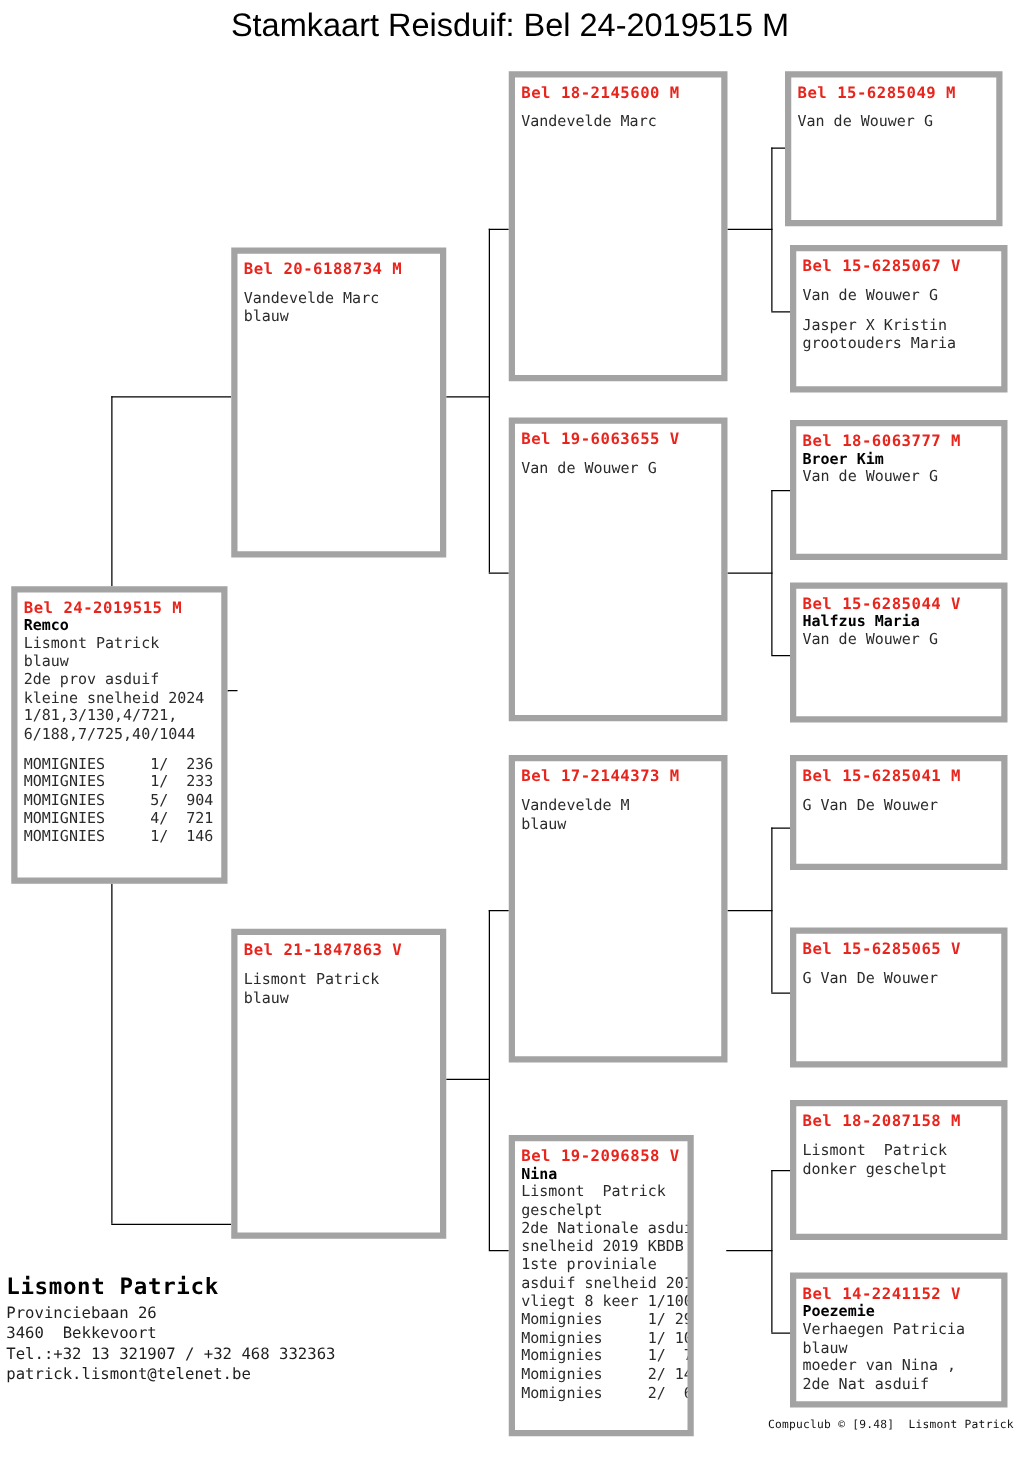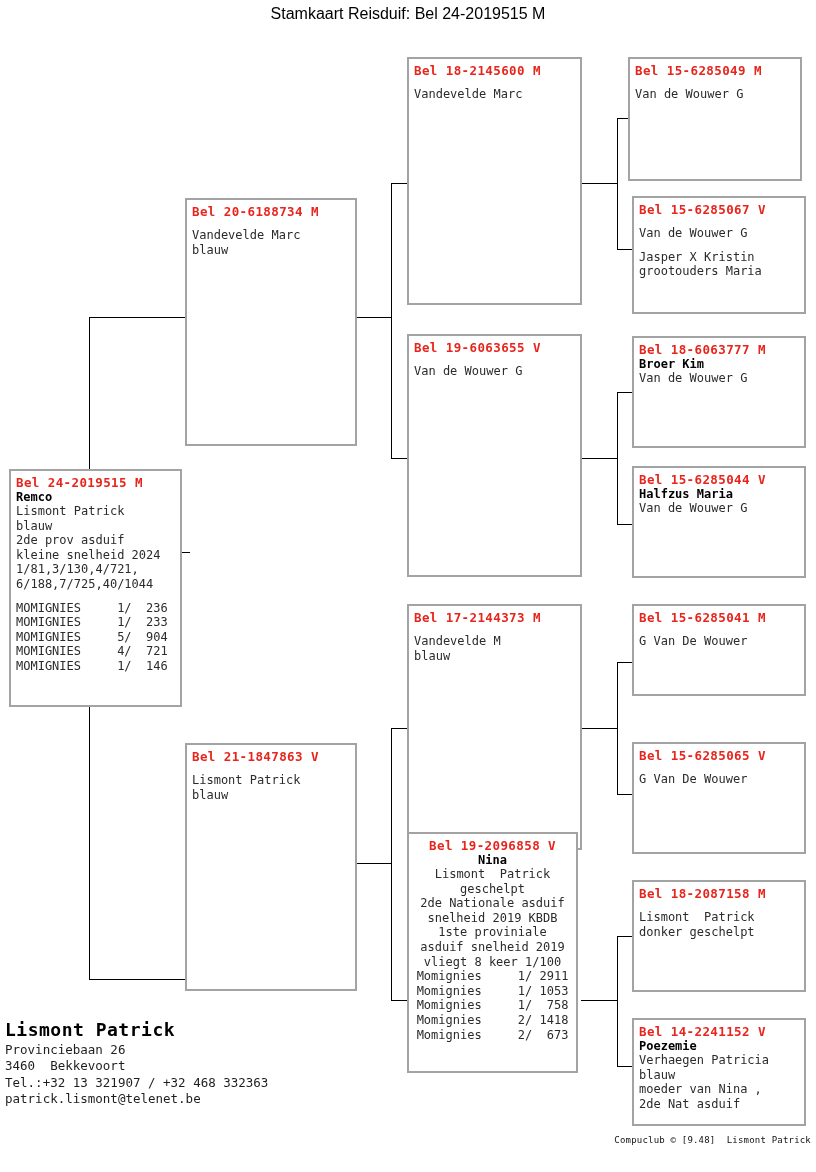--- a/index.html
+++ b/index.html
@@ -9,28 +9,28 @@
     font-family:"DejaVu Sans Mono","Liberation Mono",monospace;
     position:relative;
     overflow:hidden;
   }
   #page{position:absolute;left:0;top:0;width:816px;height:1172px;}
 
   .title{
     position:absolute;left:0;top:5px;width:816px;
     text-align:center;
     font-family:"Liberation Sans","DejaVu Sans",sans-serif;
-    font-size:16px;color:#000;font-weight:400;
+    font-size:26px;color:#000;font-weight:400;
     letter-spacing:0px;
   }
 
   
   .box{
     position:absolute;
-    border:2px solid #a3a3a3;
+    border:5px solid #a3a3a3;
     background:#fff;
     box-sizing:border-box;
     overflow:hidden;
     padding:4px 5px 2px 5px;
   }
   .ring{
     color:#e8251d;
     font-weight:bold;
     font-size:12.5px;
     line-height:15px;
@@ -191,21 +191,21 @@
     <div class="lines">Van de Wouwer G</div>
   </div>
 
   <div class="box" style="left:407px;top:604px;width:175px;height:246px;">
     <div class="ring">Bel 17-2144373 M</div>
     <div class="gap"></div>
     <div class="lines">Vandevelde M
 blauw</div>
   </div>
 
-  <div class="box" style="left:407px;top:832px;width:171px;height:241px;text-align:center;">
+  <div class="box" style="left:407px;top:908px;width:148px;height:241px;">
     <div class="ring">Bel 19-2096858 V</div>
     <div class="nick">Nina</div>
     <div class="lines">Lismont  Patrick
 geschelpt
 2de Nationale asduif
 snelheid 2019 KBDB
 1ste proviniale
 asduif snelheid 2019
 vliegt 8 keer 1/100
 Momignies     1/ 2911

